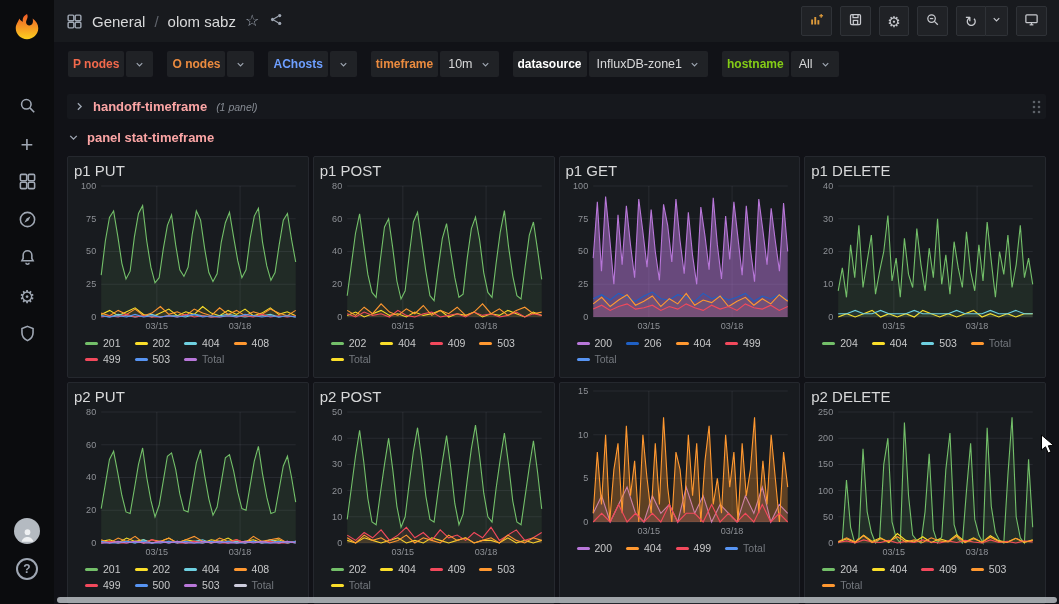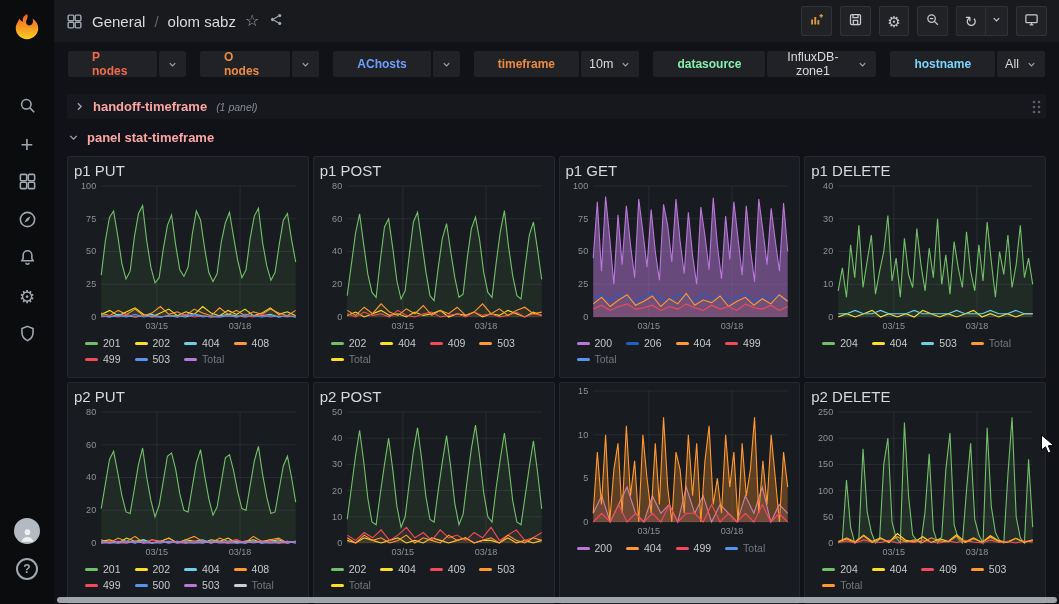--- a/index.html
+++ b/index.html
@@ -39,21 +39,21 @@
   .navbtn svg{width:15px;height:15px}
   .navbtn .glyph{font-size:15px;color:#c7c9ce}
   .caret svg{width:11px;height:11px}
   .btngroup{display:flex}
   .btngroup .navbtn:first-child{border-radius:2px 0 0 2px}
   .btngroup .navbtn:last-child{border-left:none;border-radius:0 2px 2px 0;min-width:22px;padding:0 4px}
 
   
   .varbar{height:44px;display:flex;align-items:center;gap:14px;padding:0 14px;flex-shrink:0}
   .vargroup{display:flex;gap:2px;align-items:center}
-  .varlabel{height:26px;display:flex;align-items:center;padding:0 24px;background:#202226;
+  .varlabel{height:26px;display:flex;align-items:center;padding:0 5px;background:#202226;
     font-size:12px;font-weight:bold;border-radius:2px}
   .varvalue{height:26px;display:flex;align-items:center;gap:7px;padding:0 8px;background:#202226;
     border:none;color:#d8d9da;font-size:12.5px;border-radius:2px;cursor:pointer;font-family:inherit}
   .varvalue .caret{color:#9fa7b3;display:flex}
 
   
   .dash{flex:1;padding:5px 13px 0;overflow:hidden;position:relative}
   .dashrow{display:flex;align-items:center;gap:7px;height:25px;margin:3px 0 6px;position:relative;cursor:pointer}
   .collapsed-row{background:#16181d;border-radius:2px;padding:0 6px}
   .chev{color:#9fa7b3;display:flex}
@@ -286,32 +286,32 @@
           <button class="varvalue">
             <span>10m</span>
             <span class="caret">
               <svg viewBox="0 0 24 24" width="11" height="11" fill="none" stroke="currentColor" stroke-width="2.5">
                 <polyline points="6,9 12,15 18,9"></polyline>
               </svg>
             </span>
           </button>
         </div>
         <div class="vargroup">
-          <span class="varlabel" style="color: #86efac;">datasource</span>
+          <span class="varlabel" style="color: #ffffff;">datasource</span>
           <button class="varvalue">
             <span>InfluxDB-zone1</span>
             <span class="caret">
               <svg viewBox="0 0 24 24" width="11" height="11" fill="none" stroke="currentColor" stroke-width="2.5">
                 <polyline points="6,9 12,15 18,9"></polyline>
               </svg>
             </span>
           </button>
         </div>
         <div class="vargroup">
-          <span class="varlabel" style="color: #7dd3fc;">hostname</span>
+          <span class="varlabel" style="color: #84cc16;">hostname</span>
           <button class="varvalue">
             <span>All</span>
             <span class="caret">
               <svg viewBox="0 0 24 24" width="11" height="11" fill="none" stroke="currentColor" stroke-width="2.5">
                 <polyline points="6,9 12,15 18,9"></polyline>
               </svg>
             </span>
           </button>
         </div>
       </div>

